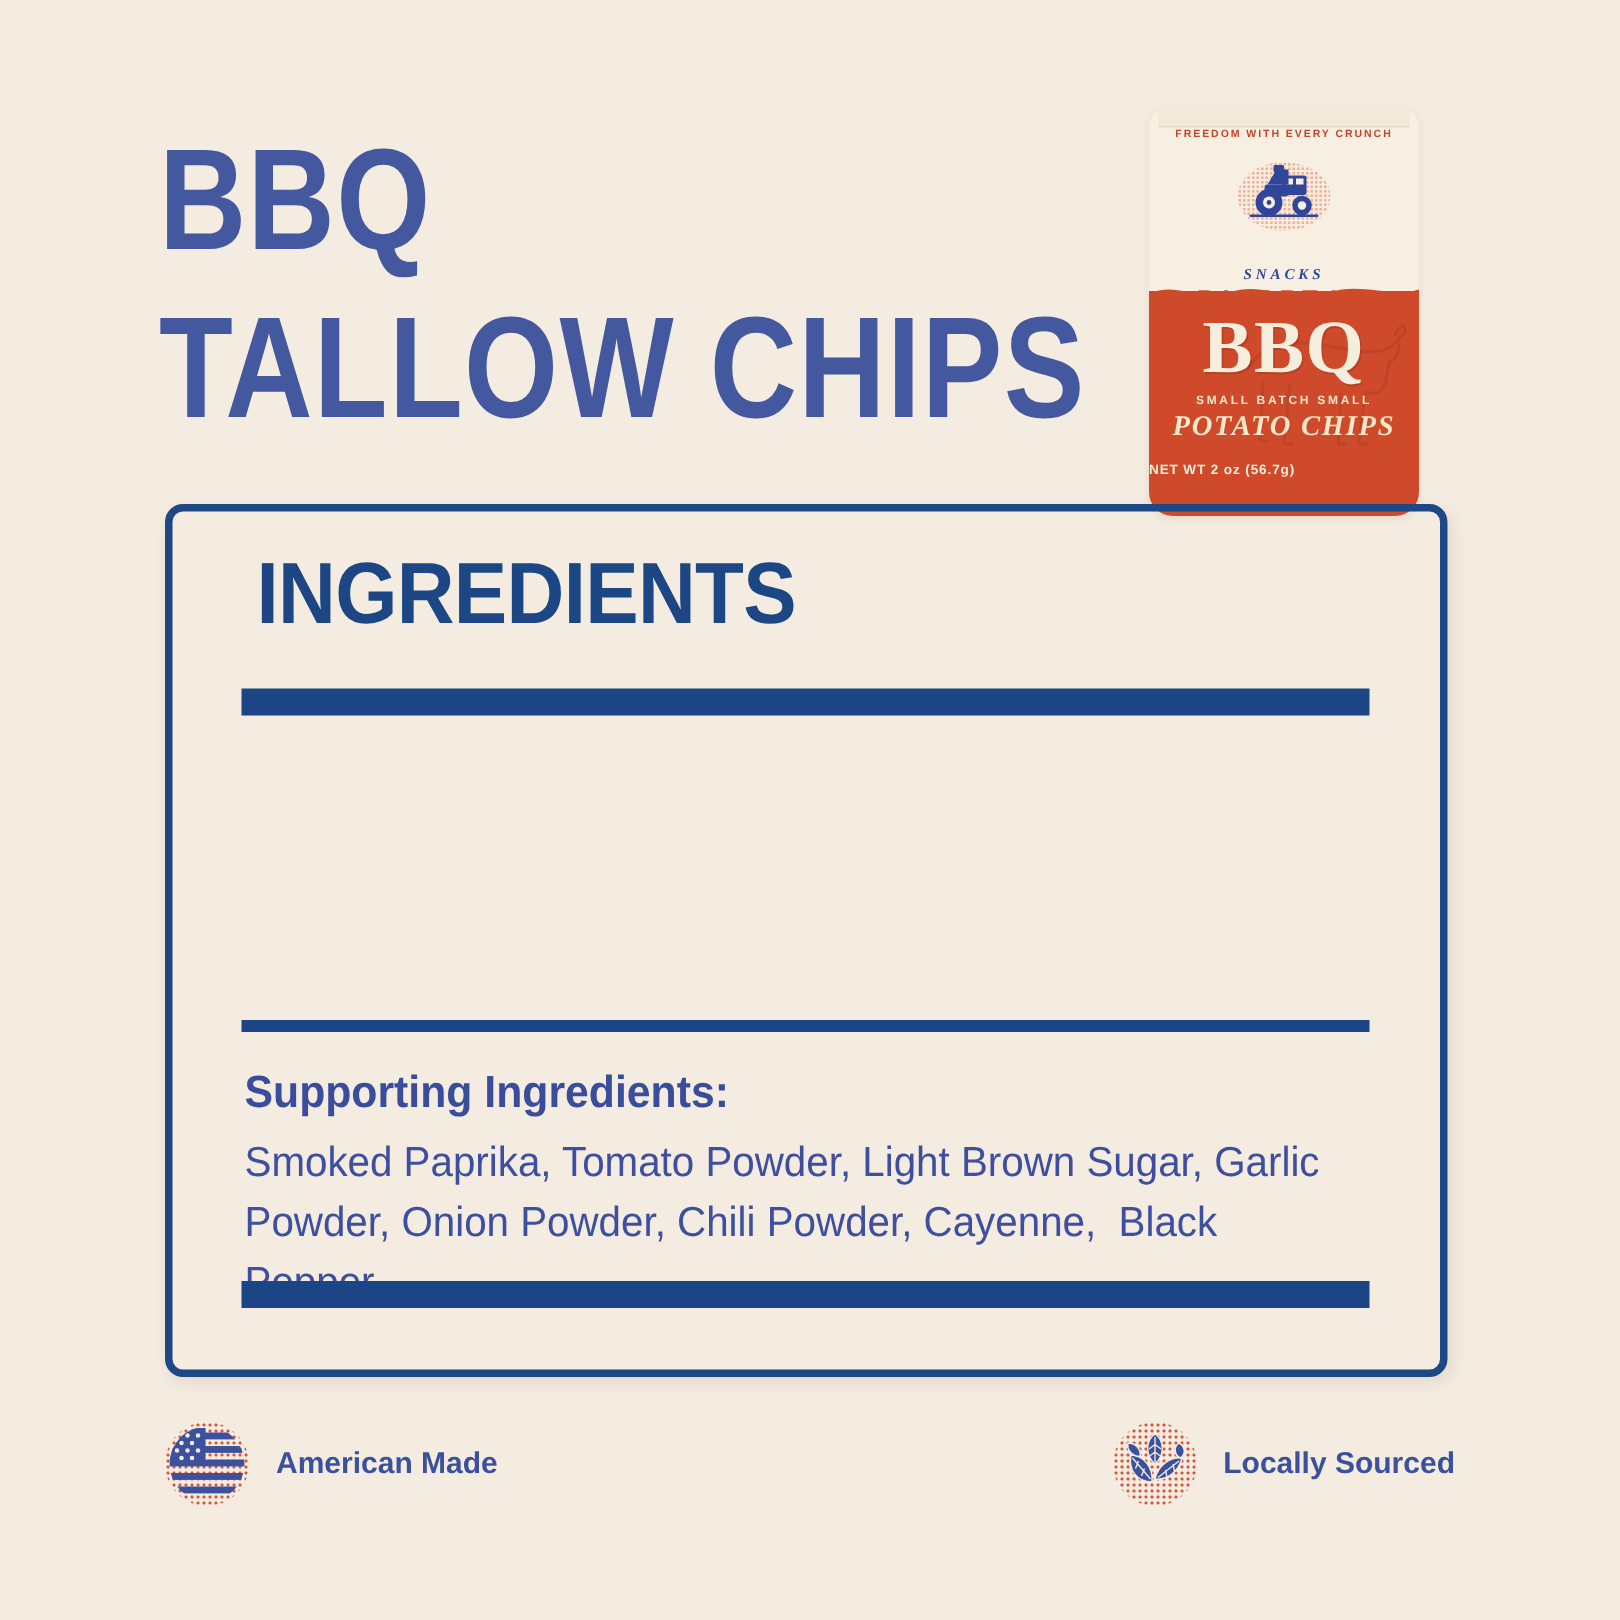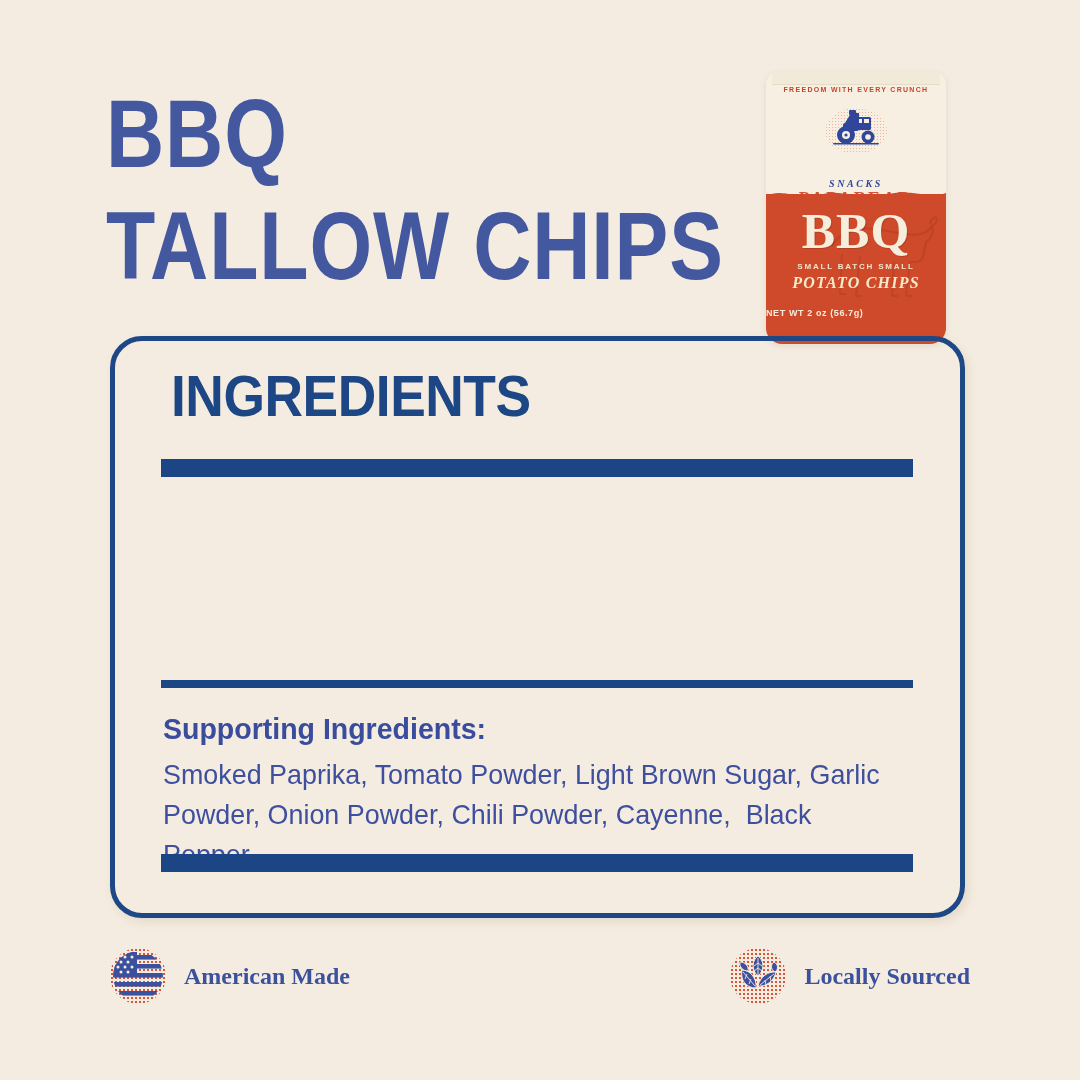--- a/index.html
+++ b/index.html
@@ -140,42 +140,42 @@
     letter-spacing: 1.8px;
     color: #f2e4cc;
   }
   .bag-chips {
     position: absolute;
     top: 202px; left: 0; right: 0;
     text-align: center;
     font-family: "Liberation Serif", serif;
     font-style: italic;
     font-weight: 700;
-    font-size: 16px;
+    font-size: 19px;
     letter-spacing: 1.2px;
     color: #f6e9c9;
   }
   .bag-net {
     position: absolute;
     top: 236px; left: 0; right: 12px;
     font-size: 9px;
     font-weight: 700;
     letter-spacing: .6px;
     color: #f7eddc;
   }
 
   
   .card {
     position: absolute;
     left: 110px;
     top: 336px;
     width: 855px;
     height: 582px;
     border: 5px solid #1e4785;
-    border-radius: 32px;
+    border-radius: 12px;
     box-sizing: border-box;
     background: transparent;
     box-shadow: 3px 4px 10px rgba(120,95,60,.13);
   }
   .card-title {
     position: absolute;
     left: 56px;
     top: 24px;
     font-family: "Liberation Sans Narrow", "Liberation Sans", sans-serif;
     font-weight: 700;
@@ -256,23 +256,23 @@
     inset: 0;
     border-radius: 50%;
     background-image: radial-gradient(#d9553a 1px, transparent 1.1px);
     background-size: 4px 4px;
   }
   .badge-glyph {
     position: absolute;
     inset: 0;
   }
   .badge-label {
-    font-family: Liberation Serif, serif;
-    font-weight: 700;
-    font-size: 24px;
+    font-family: Liberation Sans, sans-serif;
+    font-weight: 700;
+    font-size: 20px;
     color: #3c519e;
     white-space: nowrap;
   }
 </style>
 </head>
 <body>
 
 <div class="page">
 
   <div class="title-block">

